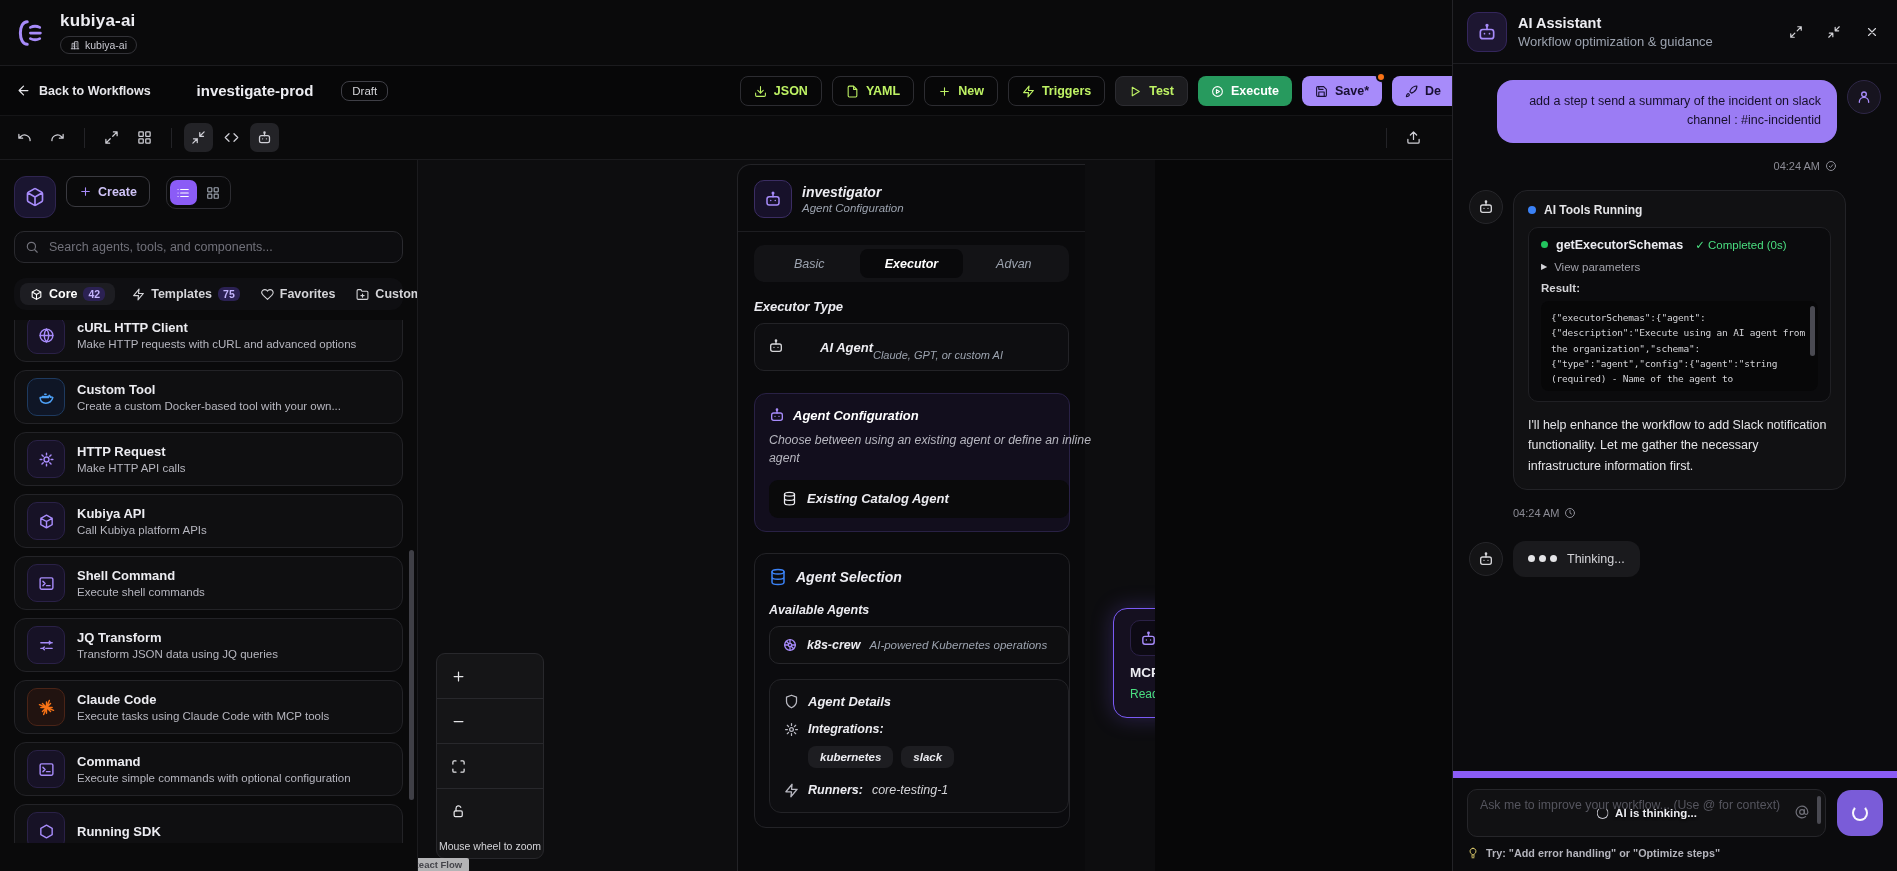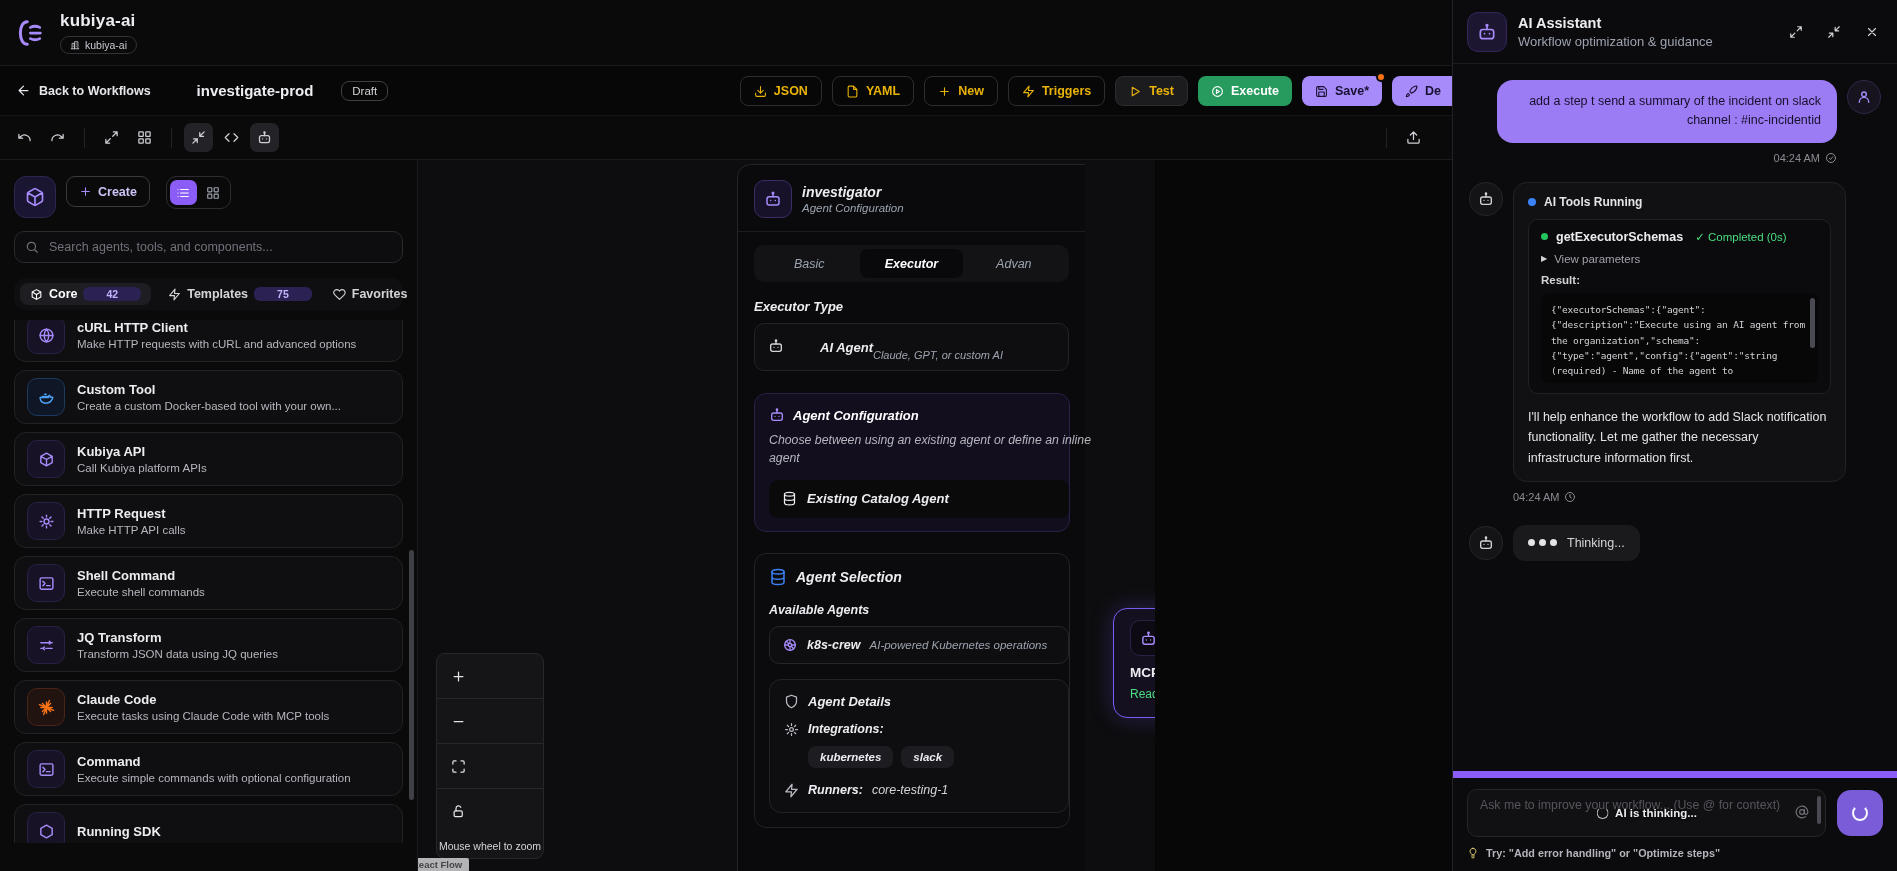--- a/index.html
+++ b/index.html
@@ -17,21 +17,21 @@
   .logo { width:30px; height:34px; color:#a78bfa; margin-right:14px; }
   .app-title { font-size:17px; font-weight:700; letter-spacing:.2px; }
   .org-badge { margin-top:5px; display:inline-flex; align-items:center; gap:5px; border:1px solid #333338; border-radius:999px; padding:2px 9px; font-size:10.5px; color:#c9c9d1; }
 
   
   .wf-bar { position:relative; height:50px; border-bottom:1px solid #151517; display:flex; align-items:center; padding:0 16px; }
   .back-link { display:flex; align-items:center; gap:8px; font-size:12.5px; font-weight:600; color:#e6e6ea; cursor:pointer; }
   .wf-name { margin-left:46px; font-size:15px; font-weight:700; }
   .draft-pill { margin-left:28px; border:1px solid #3f3f46; border-radius:8px; padding:3px 10px; font-size:11.5px; color:#d4d4d8; }
   .wf-actions { position:absolute; right:-14px; top:10px; display:flex; gap:10px; }
-  .btn { height:30px; display:flex; align-items:center; gap:7px; padding:0 13px; border-radius:8px; font-size:12.5px; font-weight:600; color:#eab308; border:1px solid #2c2c31; background:transparent; cursor:pointer; white-space:nowrap; }
+  .btn { height:30px; display:flex; align-items:center; gap:7px; padding:0 13px; border-radius:8px; font-size:12.5px; font-weight:600; color:#bef264; border:1px solid #2c2c31; background:transparent; cursor:pointer; white-space:nowrap; }
   .btn svg { width:13px; height:13px; }
   .btn.filled-dark { background:#1c1c1f; }
   .btn.exec { background:#279a5e; border:none; color:#fff; }
   .btn.purple { background:#a78bfa; border:none; color:#191033; position:relative; }
   .btn .notif { position:absolute; top:-4px; right:-4px; width:10px; height:10px; border-radius:50%; background:#f97316; border:2px solid #0a0a0b; }
 
   
   .canvas-bar { height:44px; border-bottom:1px solid #1b1b1e; background:#0a0a0b; display:flex; align-items:center; padding:0 10px; gap:4px; }
   .tbtn { width:29px; height:29px; border-radius:7px; display:flex; align-items:center; justify-content:center; color:#cfcfd6; cursor:pointer; }
   .tbtn svg { width:15px; height:15px; }
@@ -57,21 +57,21 @@
   .vbtn svg { width:14px; height:14px; }
   .vbtn.active { background:#8b5cf6; color:#fff; }
   .search-row { margin-top:13px; position:relative; }
   .search-row svg { position:absolute; left:11px; top:9px; width:14px; height:14px; color:#71717a; }
   .search-input { width:100%; height:32px; background:#0d0d10; border:1px solid #2a2a2f; border-radius:10px; color:#e6e6ea; font-size:12.5px; padding:0 10px 0 34px; outline:none; font-family:inherit; }
   .search-input::placeholder { color:#71717a; }
   .lib-tabs { margin-top:15px; background:#0f0f12; border-radius:12px; padding:5px 6px; display:flex; align-items:center; gap:13px; }
   .lib-tab { display:flex; align-items:center; gap:6px; font-size:12.5px; font-weight:600; color:#d4d4d8; padding:4px 4px; cursor:pointer; white-space:nowrap; }
   .lib-tab svg { width:13px; height:13px; }
   .lib-tab.active { background:#1d1d22; border-radius:8px; padding:4px 10px; color:#fff; }
-  .count-pill { background:#2b2153; color:#c4b5fd; border-radius:6px; font-size:10.5px; font-weight:700; padding:1px 23px; }
+  .count-pill { background:#2b2153; color:#c4b5fd; border-radius:6px; font-size:10.5px; font-weight:700; padding:1px 5px; }
   .node-list { margin-top:10px; height:calc(100% - 172px); overflow:hidden; position:relative; }
   .node-card { display:flex; align-items:center; gap:12px; height:54px; border:1px solid #232327; border-radius:12px; background:#0f0f11; padding:0 12px; margin-bottom:8px; cursor:grab; }
   .node-card:first-child { margin-top:-12px; }
   .tile { width:38px; height:38px; border-radius:10px; background:#171226; border:1px solid #2a2147; color:#a78bfa; display:flex; align-items:center; justify-content:center; flex:none; }
   .tile svg { width:17px; height:17px; }
   [data-accent="blue"] .tile { background:#0f1626; border-color:#1e3a5f; color:#4ea1f7; }
   [data-accent="orange"] .tile { background:#211310; border-color:#4a2417; color:#f97316; }
   .node-txt { min-width:0; }
   .node-title { font-size:13px; font-weight:600; }
   .node-desc { margin-top:3px; font-size:11.5px; color:#b6b6bf; white-space:nowrap; overflow:hidden; }
@@ -141,21 +141,21 @@
   .as-controls { margin-left:auto; display:flex; align-items:center; gap:16px; color:#d4d4d8; }
   .as-controls .wbtn { width:22px; height:22px; display:flex; align-items:center; justify-content:center; cursor:pointer; }
   .as-controls svg { width:14px; height:14px; }
   .chat { flex:1; padding:16px 16px 0; overflow:hidden; position:relative; }
   .msg-user { display:flex; justify-content:flex-end; gap:10px; }
   .bubble-user { max-width:340px; background:#9b7cf4; color:#17102b; border-radius:16px; padding:12px 16px; font-size:12.5px; line-height:1.55; text-align:right; }
   .avatar { width:34px; height:34px; border-radius:50%; display:flex; align-items:center; justify-content:center; flex:none; }
   .avatar.user { background:#17141f; border:1px solid #2e2747; color:#a78bfa; }
   .avatar.bot { background:#141416; border:1px solid #26262a; color:#d4d4d8; }
   .avatar svg { width:16px; height:16px; }
-  .time-row { margin-top:9px; display:flex; align-items:center; gap:5px; font-size:11px; color:#8b8b94; }
+  .time-row { margin-top:17px; display:flex; align-items:center; gap:5px; font-size:11px; color:#8b8b94; }
   .time-row svg { width:12px; height:12px; }
   .time-user { justify-content:flex-end; margin-right:44px; }
   .time-ai { margin-left:44px; }
   .msg-ai { margin-top:18px; display:flex; gap:10px; align-items:flex-start; }
   .ai-card { width:333px; background:#111113; border:1px solid #232327; border-radius:14px; padding:12px 14px; }
   .tools-head { display:flex; align-items:center; gap:8px; font-size:12px; font-weight:600; color:#e4e4e7; }
   .dot { border-radius:50%; flex:none; }
   .dot.blue { width:8px; height:8px; background:#3b82f6; }
   .dot.green { width:7px; height:7px; background:#22c55e; }
   .tool-card { margin-top:10px; background:#0b0b0d; border:1px solid #202024; border-radius:10px; padding:10px 12px; }
@@ -418,38 +418,38 @@
                 </svg>
               </div>
             <div class="node-txt">
                 <div class="node-title">Custom Tool</div>
                 <div class="node-desc">Create a custom Docker-based tool with your own...</div>
               </div>
           </div>
           <div class="node-card" data-accent="purple">
             <div class="tile">
                 <svg class="ic" viewBox="0 0 24 24">
+                  <circle cx="12" cy="12" r="3.5"></circle>
+                  <path d="M12 3v2.5M12 18.5V21M3 12h2.5M18.5 12H21M5.6 5.6l1.8 1.8M16.6 16.6l1.8 1.8M18.4 5.6l-1.8 1.8M7.4 16.6l-1.8 1.8"></path>
+                </svg>
+              </div>
+            <div class="node-txt">
+                <div class="node-title">HTTP Request</div>
+                <div class="node-desc">Make HTTP API calls</div>
+              </div>
+          </div>
+          <div class="node-card" data-accent="purple">
+            <div class="tile">
+                <svg class="ic" viewBox="0 0 24 24">
                   <path d="M12 3l8 4.5v9L12 21l-8-4.5v-9zM4 7.5l8 4.5 8-4.5M12 12v9"></path>
                 </svg>
               </div>
             <div class="node-txt">
                 <div class="node-title">Kubiya API</div>
                 <div class="node-desc">Call Kubiya platform APIs</div>
-              </div>
-          </div>
-          <div class="node-card" data-accent="purple">
-            <div class="tile">
-                <svg class="ic" viewBox="0 0 24 24">
-                  <circle cx="12" cy="12" r="3.5"></circle>
-                  <path d="M12 3v2.5M12 18.5V21M3 12h2.5M18.5 12H21M5.6 5.6l1.8 1.8M16.6 16.6l1.8 1.8M18.4 5.6l-1.8 1.8M7.4 16.6l-1.8 1.8"></path>
-                </svg>
-              </div>
-            <div class="node-txt">
-                <div class="node-title">HTTP Request</div>
-                <div class="node-desc">Make HTTP API calls</div>
               </div>
           </div>
           <div class="node-card" data-accent="purple">
             <div class="tile">
                 <svg class="ic" viewBox="0 0 24 24">
                   <rect x="3" y="4" width="18" height="16" rx="2"></rect>
                   <path d="M7 9l3 3-3 3M12 15h5"></path>
                 </svg>
               </div>
             <div class="node-txt">

